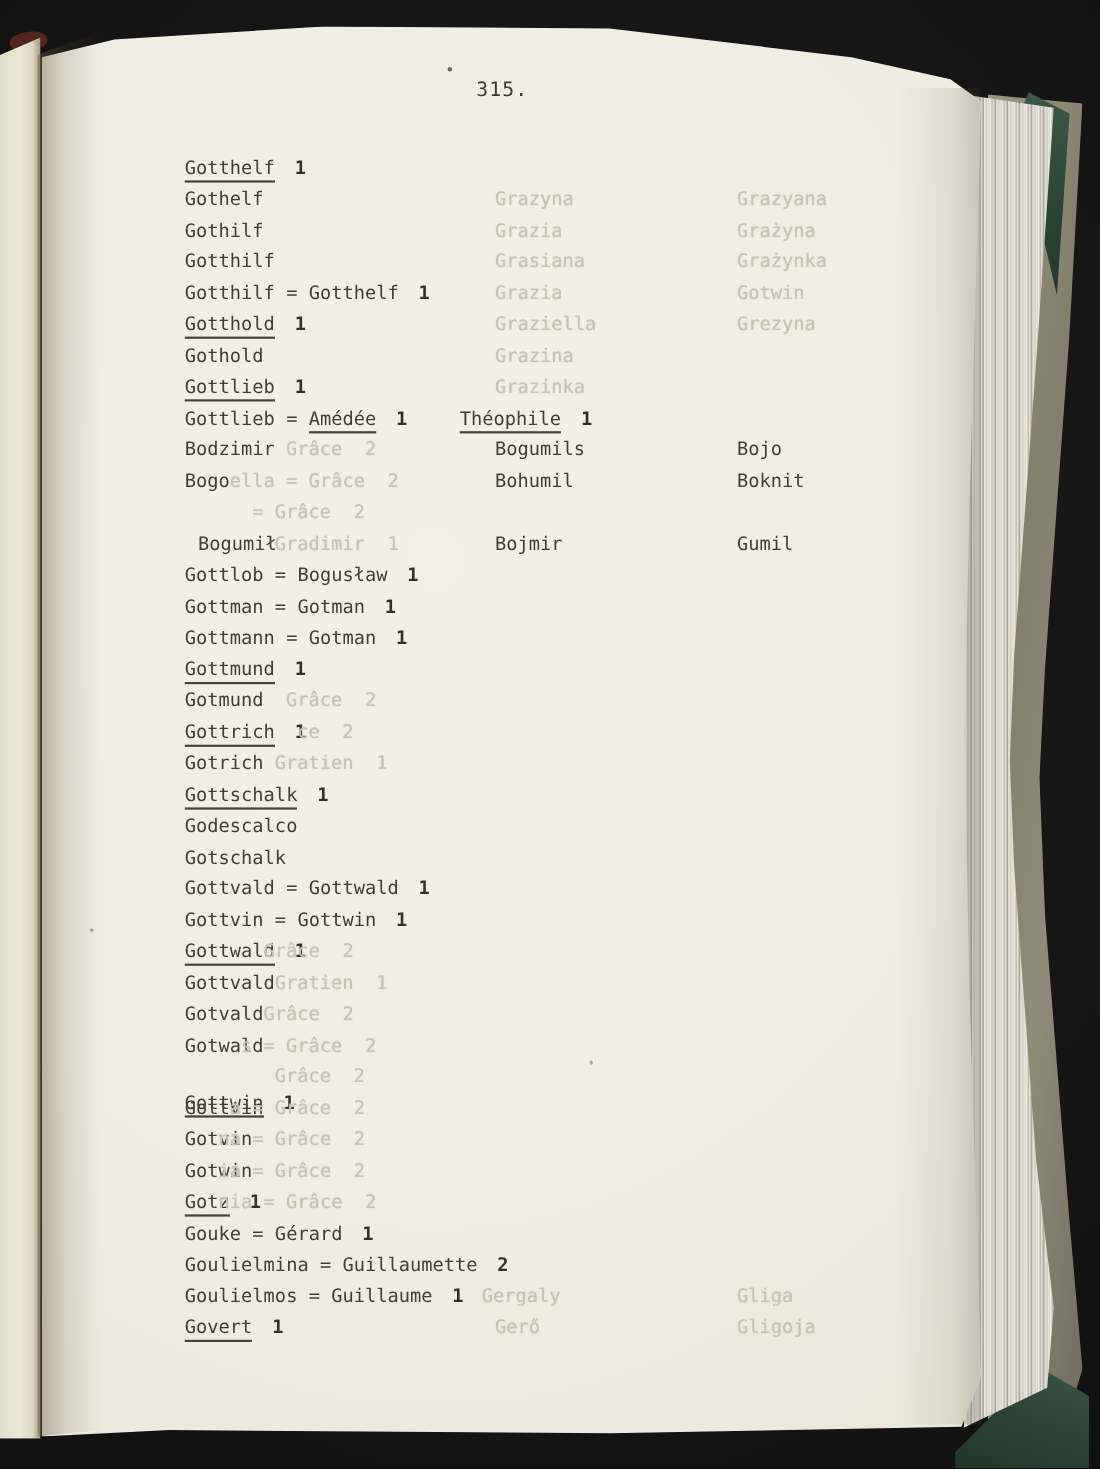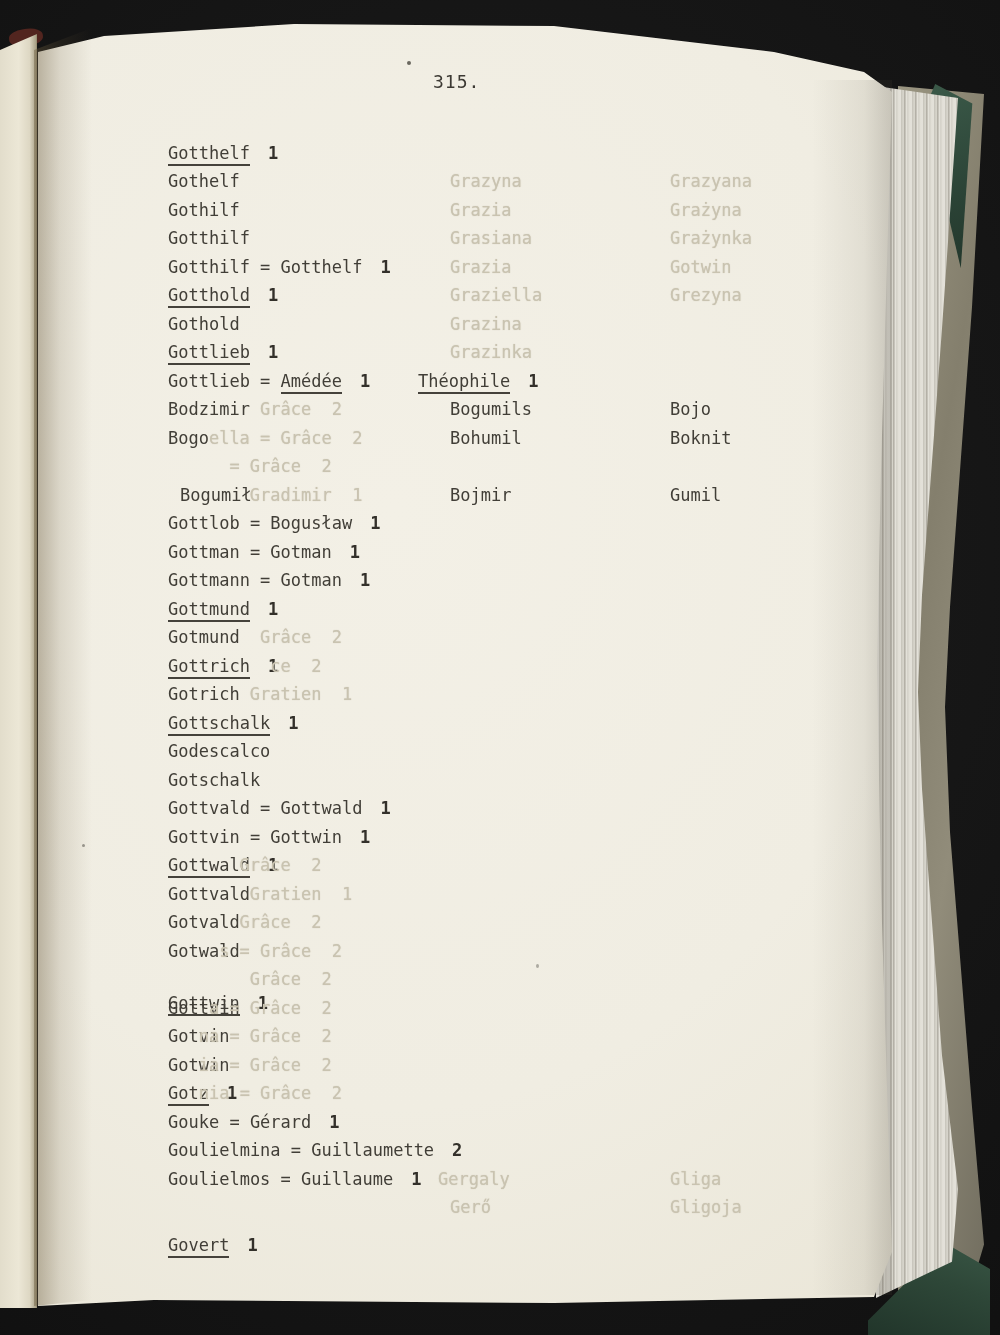--- a/index.html
+++ b/index.html
@@ -201,21 +201,21 @@
       </div>
       <div class="row" style="top: 1110.5px;">
         <span class="cell" style="left: 168px;"><span>Gouke = Gérard</span><span class="count">1</span></span>
       </div>
       <div class="row" style="top: 1139px;">
         <span class="cell" style="left: 168px;"><span>Goulielmina = Guillaumette</span><span class="count">2</span></span>
       </div>
       <div class="row" style="top: 1167.5px;">
         <span class="cell" style="left: 168px;"><span>Goulielmos = Guillaume</span><span class="count">1</span></span>
       </div>
-      <div class="row" style="top: 1196px; margin-top: 38px;">
+      <div class="row" style="top: 1196px;">
         <span class="cell" style="left: 168px;"><span class="u">Govert</span><span class="count">1</span></span>
       </div>
       <div class="ghost" style="top: 170px; left: 450px;">Grazyna</div>
       <div class="ghost" style="top: 170px; left: 670px;">Grazyana</div>
       <div class="ghost" style="top: 198.5px; left: 450px;">Grazia</div>
       <div class="ghost" style="top: 198.5px; left: 670px;">Grażyna</div>
       <div class="ghost" style="top: 227px; left: 450px;">Grasiana</div>
       <div class="ghost" style="top: 227px; left: 670px;">Grażynka</div>
       <div class="ghost" style="top: 255.5px; left: 450px;">Grazia</div>
       <div class="ghost" style="top: 255.5px; left: 670px;">Gotwin</div>

